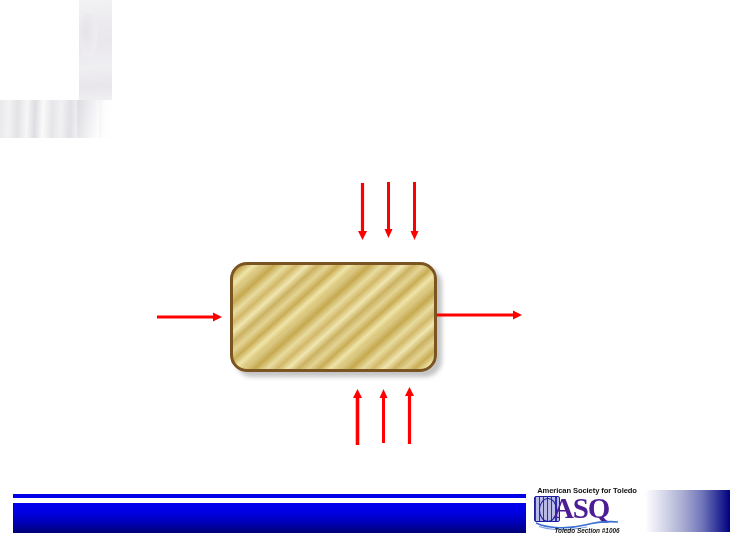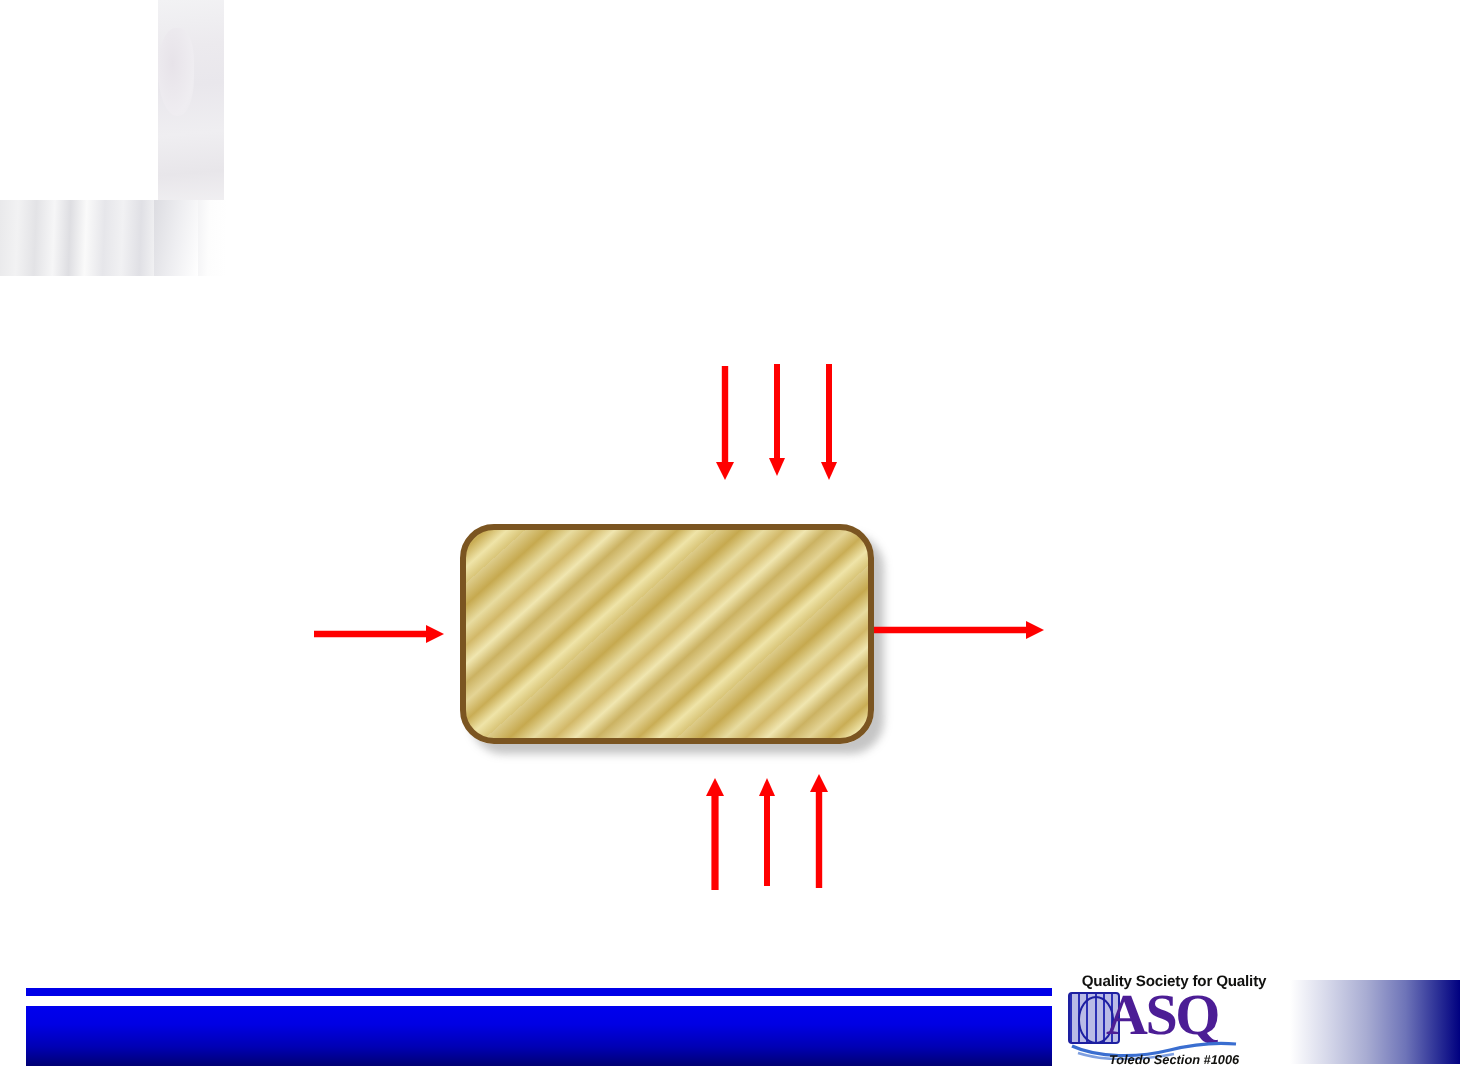--- a/index.html
+++ b/index.html
@@ -271,21 +271,21 @@
       <line x1="7.5" y1="12" x2="7.5" y2="61" stroke="#ff0000" stroke-width="3.2"></line>
       <polygon points="7.5,4 3,13 12,13" fill="#ff0000"></polygon>
     </svg>
   </div>
 
   <div id="thin-bar"></div>
   <div id="thick-bar"></div>
   <div id="right-gradient"></div>
 
   <div id="asq-logo">
-    <div id="asq-tagline-top">Quality Society for Quality</div>
+    <div id="asq-tagline-top">American Society for Toledo</div>
     <div id="asq-mark">
       <div id="asq-globe">
         <div id="asq-globe-ellipse"></div>
       </div>
       <div id="asq-wordmark">ASQ</div>
     </div>
     <svg id="asq-swoosh" viewBox="0 0 84 10">
       <path d="M1,3 C14,9 34,9 50,5 C62,2 72,1 83,2" stroke="#3a6ed0" stroke-width="1.6" fill="none"></path>
       <path d="M4,6.5 C18,11 36,10 52,7" stroke="#7e9fe0" stroke-width="1.2" fill="none"></path>
     </svg>

